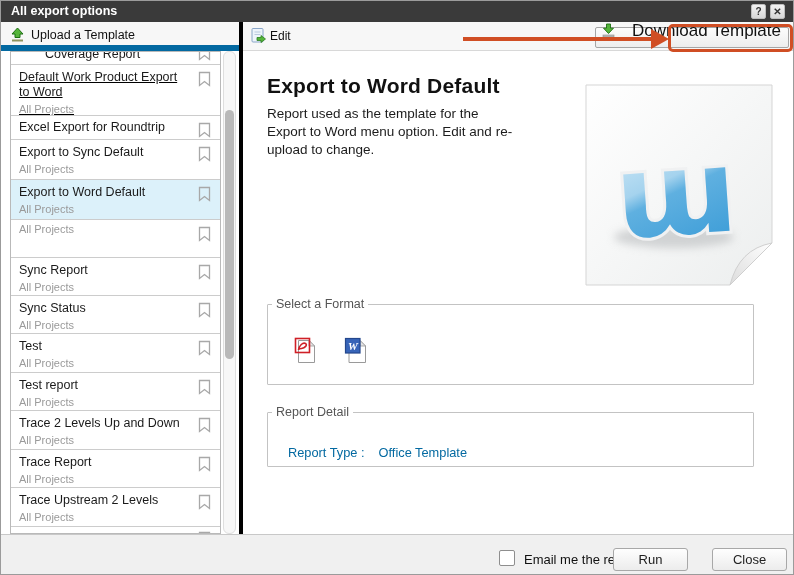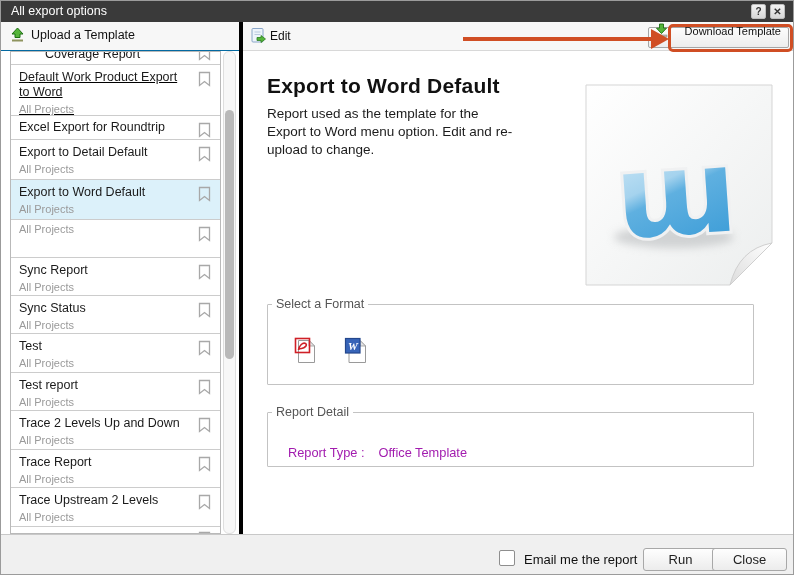--- a/index.html
+++ b/index.html
@@ -2,35 +2,35 @@
 <html><head>
 <meta charset="utf-8">
 <style>
   * { margin:0; padding:0; box-sizing:border-box; }
   html,body { background:#fff; }
   body { font-family:"Liberation Sans", sans-serif; width:794px; height:575px; position:relative; }
   .window { position:absolute; left:0; top:0; width:794px; height:575px; background:#fff; border:1px solid #9b9b9b; overflow:hidden; }
 
   
   .titlebar { position:absolute; left:0; top:0; width:100%; height:21px; background:#3a3a3a; }
-  .titlebar .title { position:absolute; left:10px; top:0; line-height:21px; color:#fff; font-size:12.5px; font-weight:normal; }
+  .titlebar .title { position:absolute; left:10px; top:0; line-height:21px; color:#fff; font-size:12.5px; font-weight:bold; }
   .tb-btn { position:absolute; top:3px; width:15px; height:15px; background:linear-gradient(#f3f3f3,#d7d7d7); border:1px solid #bdbdbd; border-radius:2px; color:#333; font-size:10px; font-weight:bold; text-align:center; line-height:13px; cursor:default; }
   .tb-help { right:27px; }
   .tb-close { right:8px; }
 
   
   .left-pane { position:absolute; left:0; top:21px; width:238px; height:512px; background:#fff; }
   .right-pane { position:absolute; left:238px; top:21px; width:556px; height:512px; background:#fff; border-left:4px solid #000000; }
 
   
-  .left-toolbar { position:absolute; left:0; top:0; width:100%; height:29px; background:#f7f7f7; border-bottom:1px solid #0369a1; }
+  .left-toolbar { position:absolute; left:0; top:0; width:100%; height:29px; background:#f7f7f7; border-bottom:6px solid #0369a1; }
   .upload-btn { position:absolute; left:8px; top:5px; display:flex; align-items:center; gap:5px; font-size:12.5px; color:#111; cursor:pointer; }
   .right-toolbar { position:absolute; left:0; top:0; width:100%; height:29px; background:#f7f7f7; border-bottom:1px solid #d8d8d8; }
   .edit-btn { position:absolute; left:7px; top:5px; display:flex; align-items:center; gap:3px; font-size:12px; color:#111; cursor:pointer; }
-  .download-btn { position:absolute; right:6px; top:5px; height:21px; padding:0 7px 14px 5px; display:flex; align-items:center; gap:16px; background:linear-gradient(#fcfcfc,#ededed); border:1px solid #a5a5a5; border-radius:2px; font-size:11px; color:#111; cursor:pointer; }
+  .download-btn { position:absolute; right:6px; top:5px; height:21px; padding:0 7px 14px 5px; display:flex; align-items:center; gap:16px; background:linear-gradient(#fcfcfc,#ededed); border:1px solid #a5a5a5; border-radius:2px; font-size:17px; color:#111; cursor:pointer; }
 
   
   .list { position:absolute; left:9px; top:29px; width:211px; height:483px; border:1px solid #b9b9b9; background:#fff; overflow:hidden; }
   .row { position:relative; border-bottom:1px solid #ccc; background:#fff; overflow:hidden; cursor:pointer; }
   .row.selected { background:#dcf1fa; }
   .row-title { font-size:12.5px; color:#1a1a1a; padding:5px 30px 0 8px; line-height:15px; }
   .row-sub { font-size:11px; color:#9a9a9a; padding:3px 30px 0 8px; line-height:12px; }
   .row .bookmark { position:absolute; right:9px; top:6px; }
   .r1 { height:13px; } .r1 .row-title { margin-top:-10px;margin-left:26px; } .r1 .bookmark { top:-7px; }
   .r2 { height:51px;text-decoration:underline; }
@@ -49,29 +49,29 @@
   .page-title { position:absolute; left:24px; top:23px; font-size:21px; font-weight:bold; color:#111; letter-spacing:0.2px; }
   .desc { position:absolute; left:24px; top:54px; font-size:13.5px; color:#1c1c1c; line-height:18px; }
   .big-image { position:absolute; left:333px; top:28px; }
 
   fieldset { position:absolute; left:24px; width:487px; border:1px solid #c3c3c3; border-radius:1px; }
   fieldset legend { font-size:12.5px; color:#555; padding:0 4px; margin-left:4px; }
   .fs-format { top:246px; height:88px; }
   .fs-detail { top:354px; height:62px; }
   .format-icons { position:absolute; left:26px; top:26px; display:flex; gap:27px; align-items:flex-start; }
   .format-icon { cursor:pointer; }
-  .detail-line { position:absolute; left:20px; top:26px; font-size:12.8px; color:#a21caf; }
+  .detail-line { position:absolute; left:20px; top:26px; font-size:12.8px; color:#0369a1; }
   .detail-line .detail-value { margin-left:14px; }
 
   
   .footer { position:absolute; left:0; top:533px; width:100%; height:42px; background:#f0f0f0; border-top:1px solid #c8c8c8; }
   .email-check { position:absolute; left:498px; top:15px; width:16px; height:16px; background:#fff; border:1px solid #8e8e8e; border-radius:2px; cursor:pointer; }
   .email-label { position:absolute; left:523px; top:17px; font-size:13px; color:#111; }
   .btn { position:absolute; top:13px; width:75px; height:23px; background:linear-gradient(#fefefe,#ececec); border:1px solid #a8a8a8; border-radius:3px; font-size:13px; color:#222; text-align:center; line-height:21px; cursor:pointer; }
-  .btn-run { left:642px; }
+  .btn-run { left:612px; }
   .btn-close { left:711px; }
 
   
   .ann-line { position:absolute; left:462px; top:36px; width:190px; height:4px; background:#d04e24; z-index:30; }
   .ann-head { position:absolute; left:650px; top:28px; width:0; height:0; border-left:18px solid #d04e24; border-top:10px solid transparent; border-bottom:10px solid transparent; z-index:30; }
   .ann-box { position:absolute; left:667px; top:23px; width:125px; height:28px; border:3px solid #d04e24; border-radius:5px; z-index:30; pointer-events:none; }
 </style>
 </head>
 <body>
 
@@ -108,21 +108,21 @@
             <path d="M1.5,1.5 H11.5 V14.5 L6.5,10.5 L1.5,14.5 Z" fill="#fff" stroke="#a8a8a8" stroke-width="1.3"></path>
           </svg>
       </div>
       <div class="row r3">
         <div class="row-title">Excel Export for Roundtrip</div>
         <svg class="bookmark" width="13" height="16" viewBox="0 0 13 16">
             <path d="M1.5,1.5 H11.5 V14.5 L6.5,10.5 L1.5,14.5 Z" fill="#fff" stroke="#a8a8a8" stroke-width="1.3"></path>
           </svg>
       </div>
       <div class="row r4">
-        <div class="row-title">Export to Detail Default</div>
+        <div class="row-title">Export to Sync Default</div>
         <div class="row-sub">All Projects</div>
         <svg class="bookmark" width="13" height="16" viewBox="0 0 13 16">
             <path d="M1.5,1.5 H11.5 V14.5 L6.5,10.5 L1.5,14.5 Z" fill="#fff" stroke="#a8a8a8" stroke-width="1.3"></path>
           </svg>
       </div>
       <div class="row r5 selected">
         <div class="row-title">Export to Word Default</div>
         <div class="row-sub">All Projects</div>
         <svg class="bookmark" width="13" height="16" viewBox="0 0 13 16">
             <path d="M1.5,1.5 H11.5 V14.5 L6.5,10.5 L1.5,14.5 Z" fill="none" stroke="#a8a8a8" stroke-width="1.3"></path>

